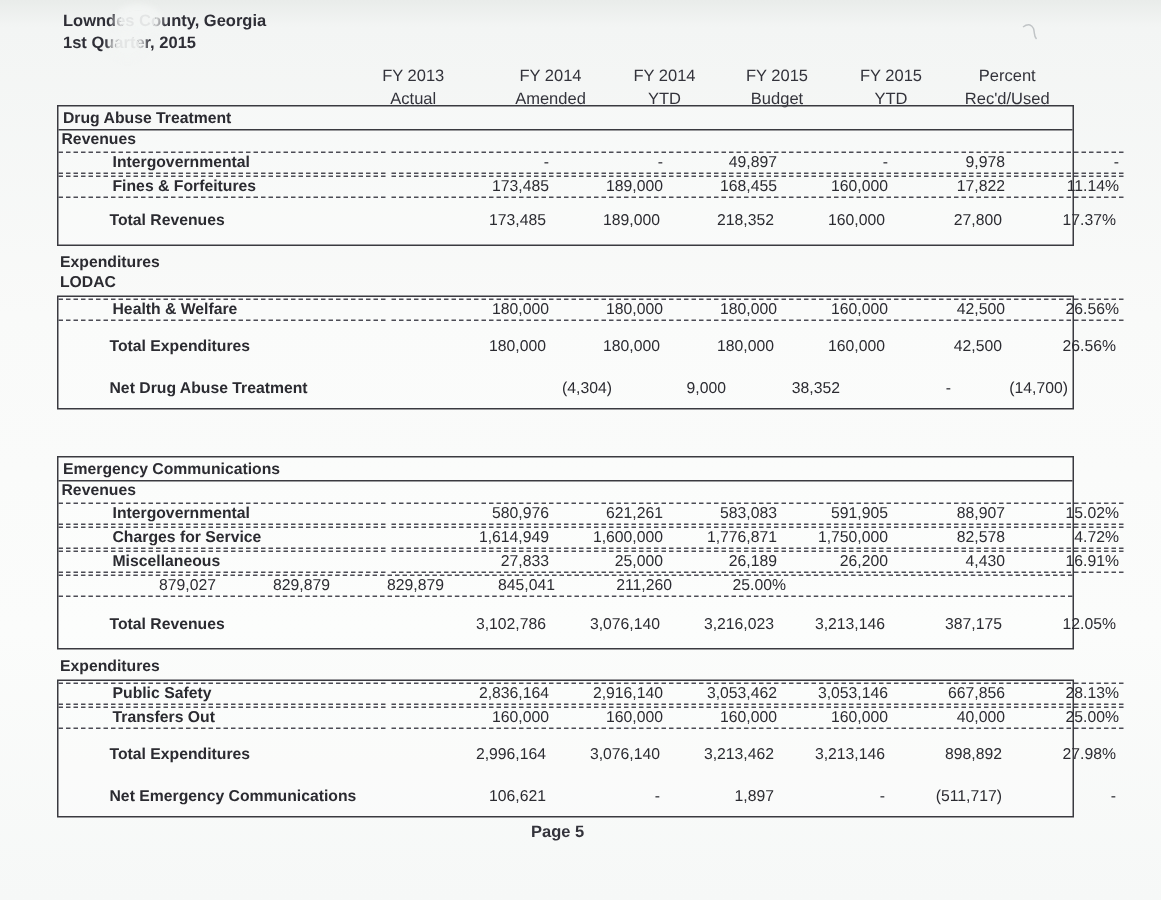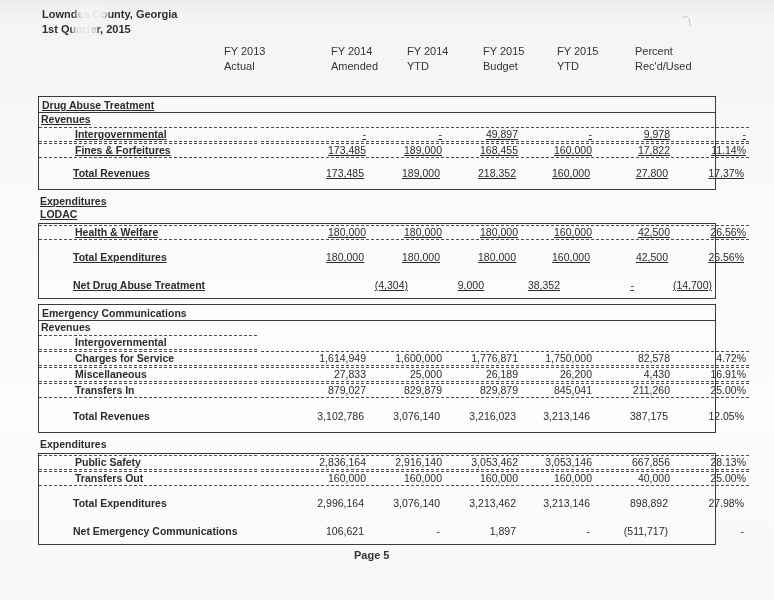--- a/index.html
+++ b/index.html
@@ -17,24 +17,24 @@
   .doc-header{position:absolute;left:42px;top:7px;font-size:11px;font-weight:700;line-height:15px;color:#2e2e36;}
   .smudge{position:absolute;border-radius:50%;background:rgba(243,245,244,0.92);
           box-shadow:0 0 4px 4px rgba(243,245,244,0.9);}
   .smudge1{left:80px;top:7px;width:24px;height:13px;}
   .smudge2{left:77px;top:24px;width:16px;height:12px;}
   .scan-mark{position:absolute;left:679px;top:10px;opacity:.5;}
   
   .col-headers{position:absolute;left:38px;top:44px;width:678px;display:flex;font-size:11px;line-height:15px;color:#33333b;}
   .col-headers .spacer{flex:0 0 186px;}
   .col-headers .hgrid{flex:1;display:grid;grid-template-columns:107px 76px 76px 74px 78px 77px;}
-  .hcell{text-align:left;padding-right:4px;white-space:nowrap;}
+  .hcell{text-align:center;padding-right:4px;white-space:nowrap;}
   
   .tbl{position:absolute;left:38px;width:678px;font-size:10.5px;}
-  .tbl1{top:96px;text-decoration:underline;}
+  .tbl1{top:70px;}
   .tbl2{top:304px;}
   .box{border:1.5px solid #3a3a40;background:rgba(255,255,255,0.25);}
   .title-row{font-weight:700;padding:2px 3px 1px 3px;border-bottom:1px solid #3a3a40;line-height:12px;}
   .sec-row{font-weight:700;padding:1px 3px 1px 2px;line-height:11px;}
   .row{display:flex;line-height:11px;}
   .row .c0{flex:0 0 182px;margin-right:4px;white-space:nowrap;font-weight:700;}
   .row .vals{flex:1;display:grid;grid-template-columns:107px 76px 76px 74px 78px 77px;}
   .num{text-align:right;padding-right:2px;white-space:nowrap;font-weight:400;}
   .vals .num:last-child{padding-right:3px;}
   .detail{margin:1px 0 0 0;}
@@ -182,20 +182,28 @@
     </div>
   </div>
 
   <div class="tbl tbl2">
     <div class="box">
       <div class="title-row">Emergency Communications</div>
       <div class="sec-row">Revenues</div>
 
       <div class="row detail">
         <div class="c0">Intergovernmental</div>
+        <div class="vals">
+          <span class="num">580,976</span>
+          <span class="num">621,261</span>
+          <span class="num">583,083</span>
+          <span class="num">591,905</span>
+          <span class="num">88,907</span>
+          <span class="num">15.02%</span>
+        </div>
       </div>
       <div class="row detail">
         <div class="c0">Charges for Service</div>
         <div class="vals">
           <span class="num">1,614,949</span>
           <span class="num">1,600,000</span>
           <span class="num">1,776,871</span>
           <span class="num">1,750,000</span>
           <span class="num">82,578</span>
           <span class="num">4.72%</span>
@@ -206,21 +214,20 @@
         <div class="vals">
           <span class="num">27,833</span>
           <span class="num">25,000</span>
           <span class="num">26,189</span>
           <span class="num">26,200</span>
           <span class="num">4,430</span>
           <span class="num">16.91%</span>
         </div>
       </div>
       <div class="row detail">
-        <div class="c0">Transfers In</div>
         <div class="vals">
           <span class="num">879,027</span>
           <span class="num">829,879</span>
           <span class="num">829,879</span>
           <span class="num">845,041</span>
           <span class="num">211,260</span>
           <span class="num">25.00%</span>
         </div>
       </div>
 

